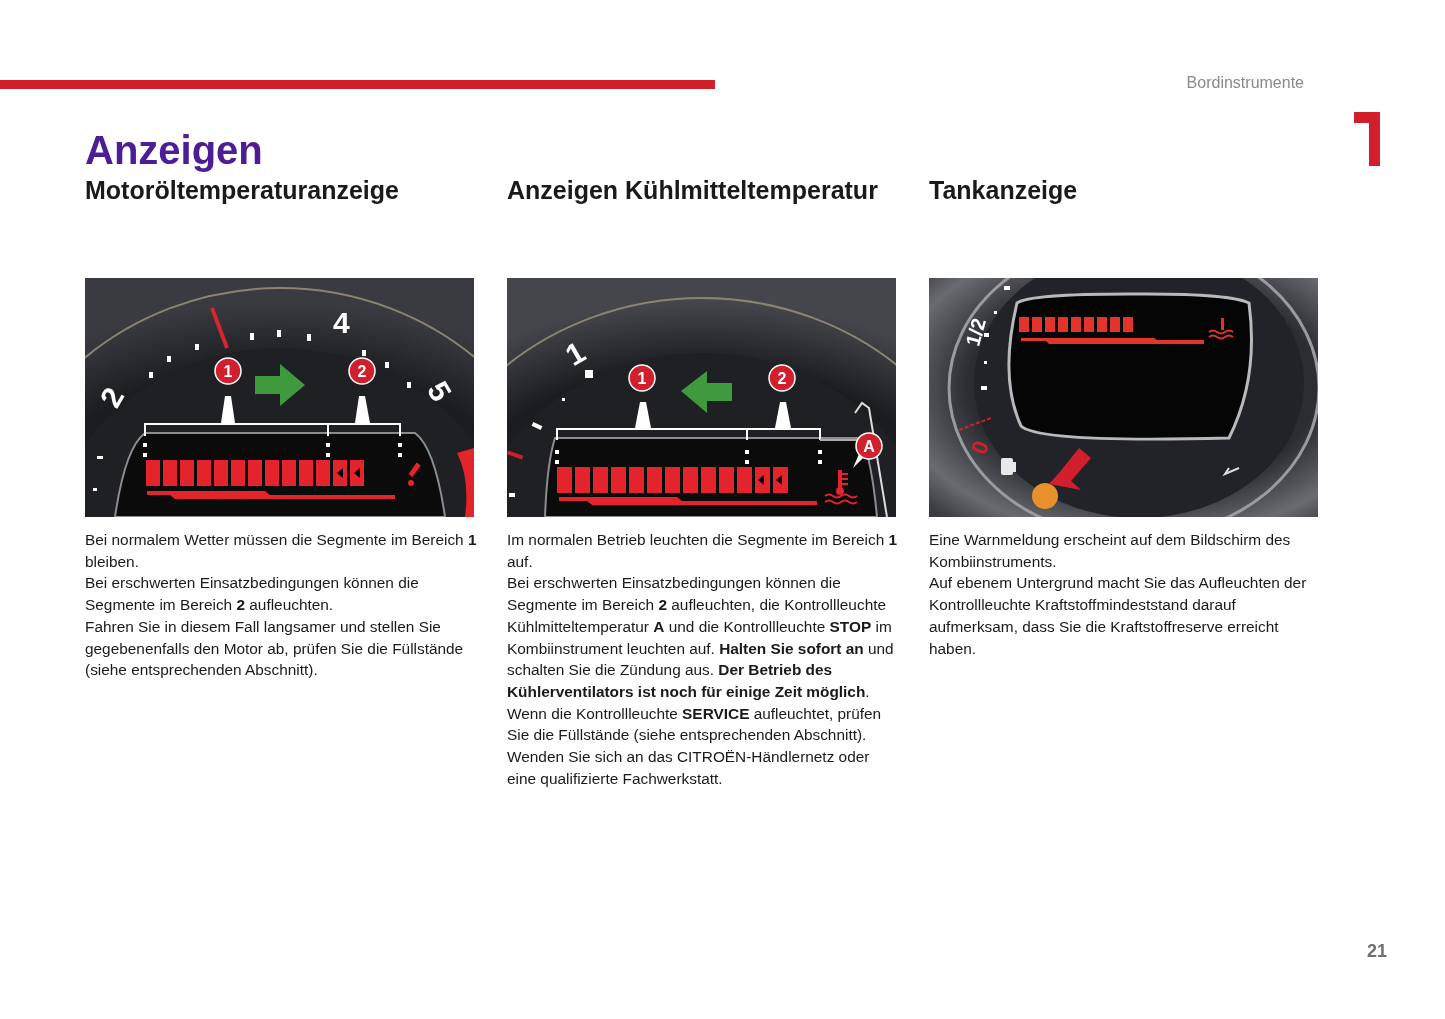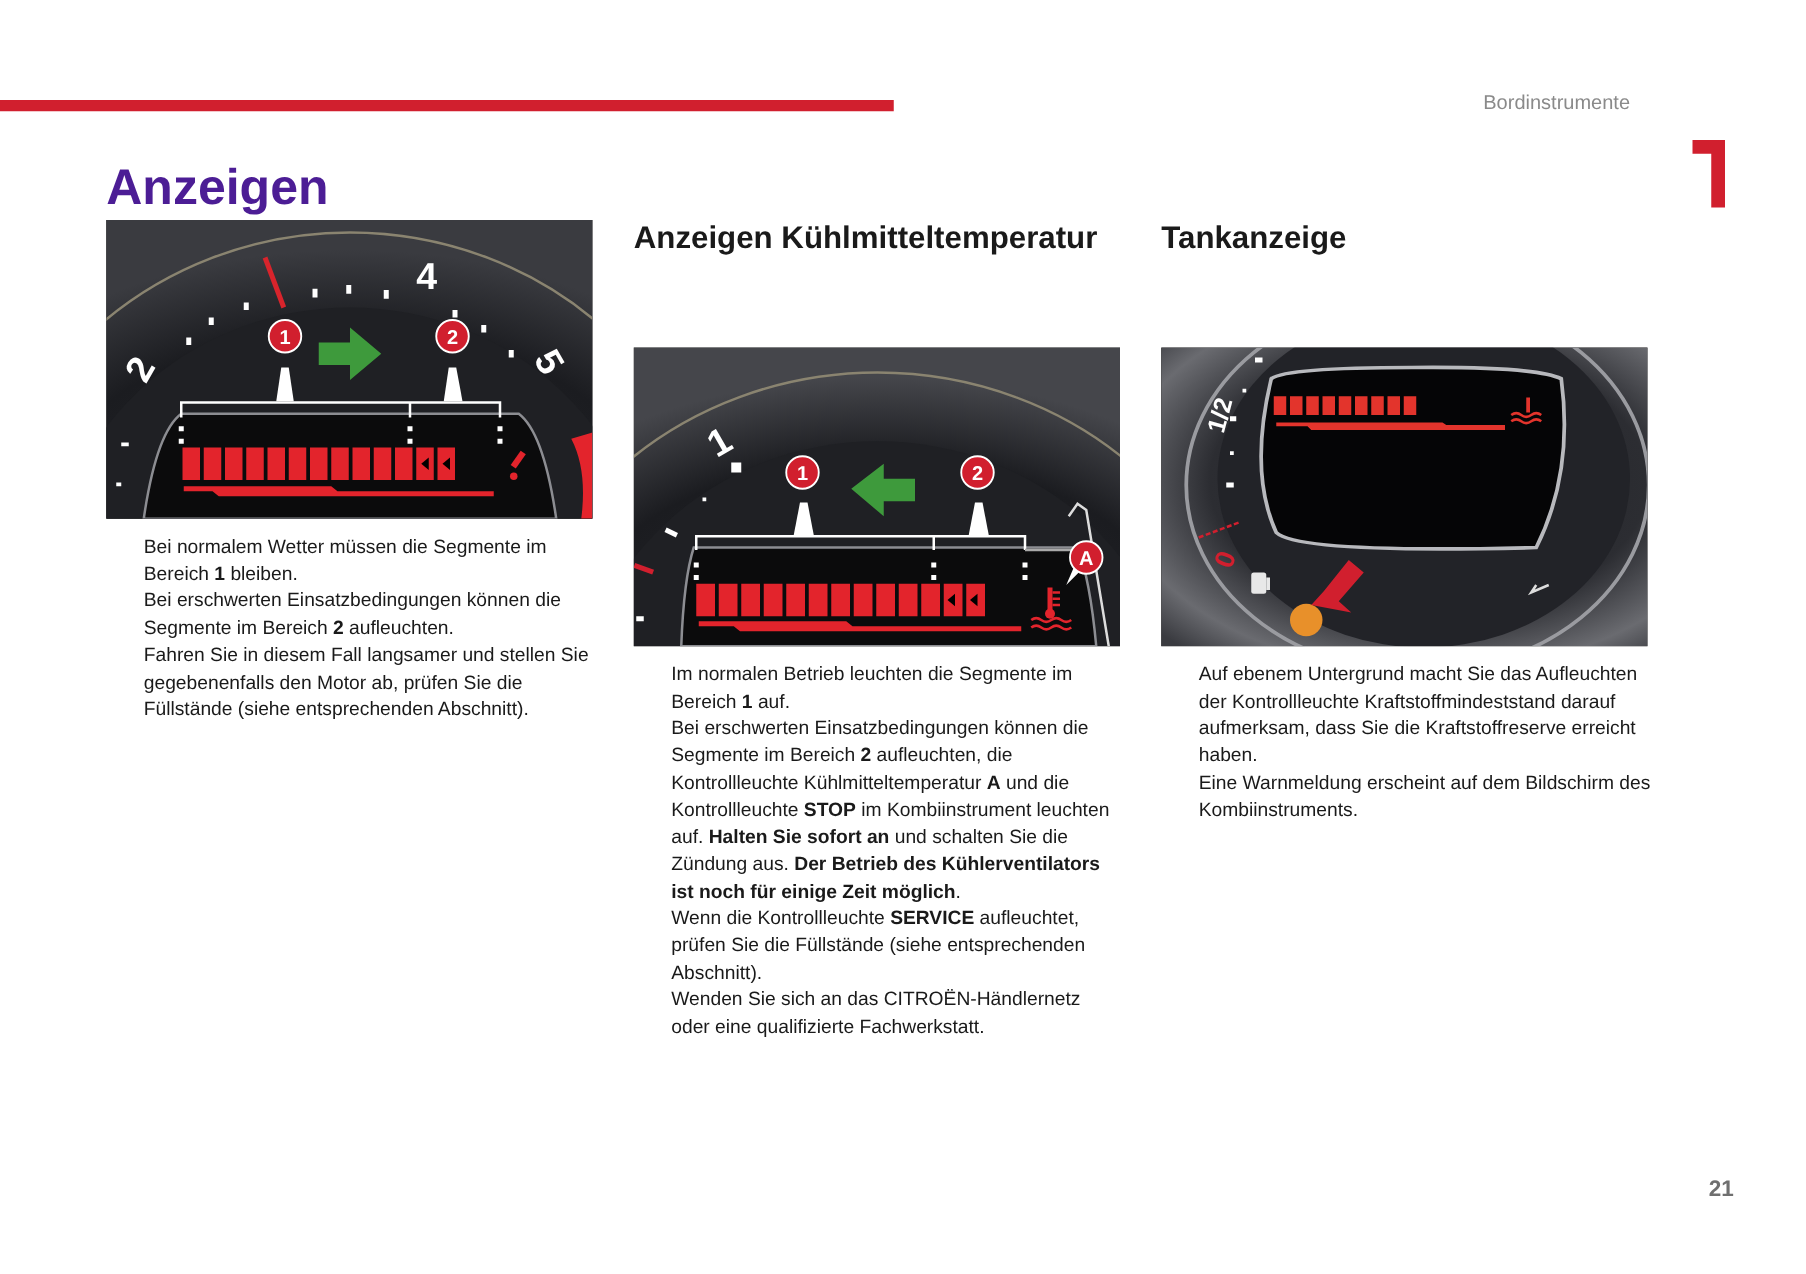--- a/index.html
+++ b/index.html
@@ -5,36 +5,37 @@
     html, body { margin: 0; padding: 0; background: #ffffff; }
     body { width: 1445px; height: 1019px; position: relative; overflow: hidden; font-family: "Liberation Sans", sans-serif; color: #1a1a1a; }
     .red-bar { position: absolute; left: 0; top: 80px; width: 715px; height: 9px; background: #d11f2e; }
     .chapter-label { position: absolute; right: 141px; top: 74px; font-size: 16px; color: #8a8a8a; }
     .chapter-num { position: absolute; left: 1352px; top: 110px; width: 30px; height: 58px; }
     .page-title { position: absolute; left: 85px; top: 128px; font-size: 40px; color: #4c1d95; font-weight: bold; margin: 0; }
     .col { position: absolute; top: 176px; width: 392px; }
     .col h2 { margin: 0; font-size: 25px; font-weight: bold; color: #1a1a1a; height: 102px; white-space: nowrap; }
     .figure { width: 389px; height: 239px; background: #141416; position: relative; overflow: hidden; }
     .figure svg { display: block; }
-    .text { margin-top: 12px; font-size: 15.4px; line-height: 21.7px; color: #1a1a1a; margin-left: 30px; }
+    .text { margin-top: 12px; font-size: 15.4px; line-height: 21.7px; color: #1a1a1a; }
     .text b { font-weight: bold; }
     .page-number { position: absolute; left: 1367px; top: 941px; font-size: 18px; font-weight: bold; color: #6f6f6f; }
   </style>
 </head>
 <body>
 
 <div class="red-bar"></div>
 <div class="chapter-label">Bordinstrumente</div>
 <svg class="chapter-num" viewBox="0 0 30 58">
   <polygon points="2,2 28,2 28,56 17,56 17,13 2,13" fill="#d11f2e"></polygon>
 </svg>
 
 <h1 class="page-title">Anzeigen</h1>
 
 <div class="col" style="left:85px;">
+  <h2>Motoröltemperaturanzeige</h2>
   <div class="figure">
     <svg width="389" height="239" viewBox="0 0 389 239">
       <defs>
         <radialGradient id="bg1" cx="50%" cy="100%" r="90%">
           <stop offset="0%" stop-color="#2a2b30"></stop>
             <stop offset="70%" stop-color="#1b1c20"></stop>
             <stop offset="100%" stop-color="#3a3b40"></stop>
         </radialGradient>
       </defs>
       <rect width="389" height="239" fill="url(#bg1)"></rect>
@@ -233,18 +234,18 @@
         <rect x="292" y="40" width="3" height="12"></rect>
         <path d="M280 54 q4 -3 8 0 q4 3 8 0 q4 -3 8 0" stroke="#e3342c" stroke-width="2" fill="none"></path>
         <path d="M280 59 q4 -3 8 0 q4 3 8 0 q4 -3 8 0" stroke="#e3342c" stroke-width="2" fill="none"></path>
       </g>
       <polyline points="300,190 296,196 310,190" fill="none" stroke="#ddd" stroke-width="2"></polyline>
       <circle cx="116" cy="218" r="13" fill="#e8902a"></circle>
       <polygon points="128,206 138,195 158,170 170,180 150,203 160,212" fill="#d11f2e" transform="translate(-8 0)"></polygon>
     </svg>
   </div>
   <div class="text">
+    <div><span>Eine Warnmeldung erscheint auf dem Bildschirm des Kombiinstruments.</span></div>
     <div><span>Auf ebenem Untergrund macht Sie das Aufleuchten der Kontrollleuchte Kraftstoffmindeststand darauf aufmerksam, dass Sie die Kraftstoffreserve erreicht haben.</span></div>
-    <div><span>Eine Warnmeldung erscheint auf dem Bildschirm des Kombiinstruments.</span></div>
   </div>
 </div>
 
 <div class="page-number">21</div>
 
 </body></html>

